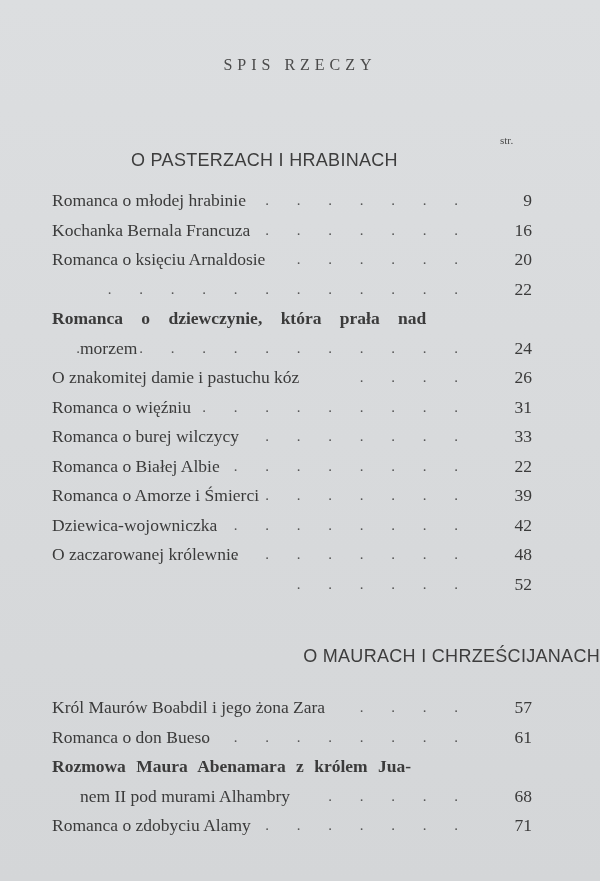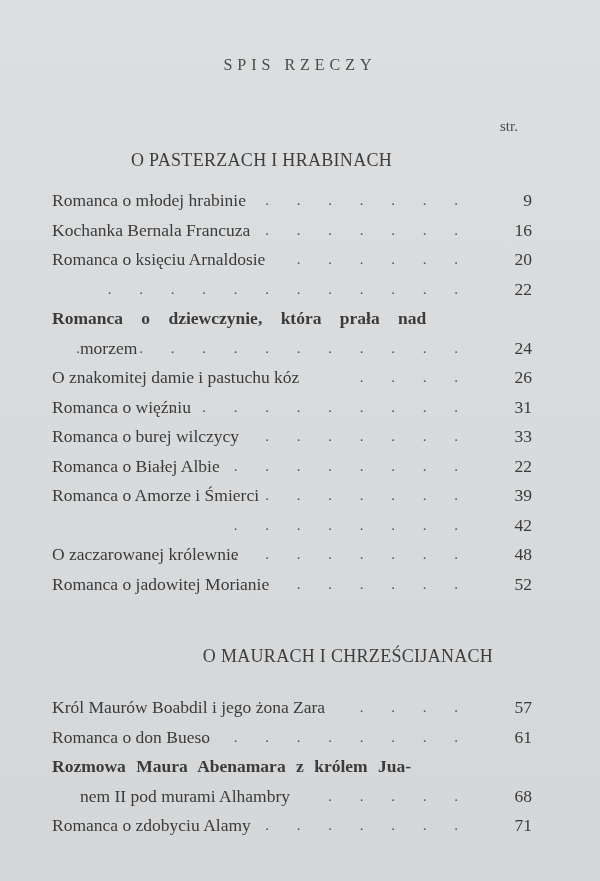--- a/index.html
+++ b/index.html
@@ -26,37 +26,37 @@
       left: 0;
       width: 600px;
       text-align: center;
       font-family: "Liberation Serif", serif;
       font-size: 16px;
       letter-spacing: 5px;
       color: #4a4a4a;
     }
     .str-label {
       position: absolute;
-      top: 118px;
+      top: 134px;
       left: 500px;
       font-family: "Liberation Serif", serif;
-      font-size: 15px;
+      font-size: 11px;
       color: #4a4a4a;
     }
     .section-heading {
       position: absolute;
       left: 0;
       width: 600px;
-      font-family: Liberation Serif, serif;
+      font-family: Liberation Sans, sans-serif;
       font-size: 18px;
       color: #3d3d3d;
       letter-spacing: 0.3px;
     }
     .section-heading.s1 { top: 150px; text-align: left; padding-left: 131px; box-sizing: border-box; }
-    .section-heading.s2 { top: 646px; text-align: center; padding-left: 96px; box-sizing: border-box; }
+    .section-heading.s2 { top: 646px; text-align: right; padding-left: 96px; box-sizing: border-box; }
 
     .entries {
       position: absolute;
       left: 52px;
       width: 480px;
     }
     .entries.e1 { top: 186px; }
     .entries.e2 { top: 693px; }
 
     .entry {
@@ -155,30 +155,30 @@
       <span class="label">Romanca o Białej Albie</span>
       <span class="dots">. . . . . . . .</span>
       <span class="page-num">22</span>
     </div>
     <div class="entry">
       <span class="label">Romanca o Amorze i Śmierci</span>
       <span class="dots">. . . . . . .</span>
       <span class="page-num">39</span>
     </div>
     <div class="entry">
+      <span class="label">Dziewica-wojowniczka</span>
       <span class="dots">. . . . . . . .</span>
       <span class="page-num">42</span>
     </div>
     <div class="entry">
       <span class="label">O zaczarowanej królewnie</span>
       <span class="dots">. . . . . . . .</span>
       <span class="page-num">48</span>
     </div>
     <div class="entry">
-      <span class="label">Romanca o jadowitej Morianie</span>
       <span class="dots">. . . . . .</span>
       <span class="page-num">52</span>
     </div>
   </div>
 
   <div class="section-heading s2">O MAURACH I CHRZEŚCIJANACH</div>
 
   <div class="entries e2">
     <div class="entry">
       <span class="label">Król Maurów Boabdil i jego żona Zara</span>

